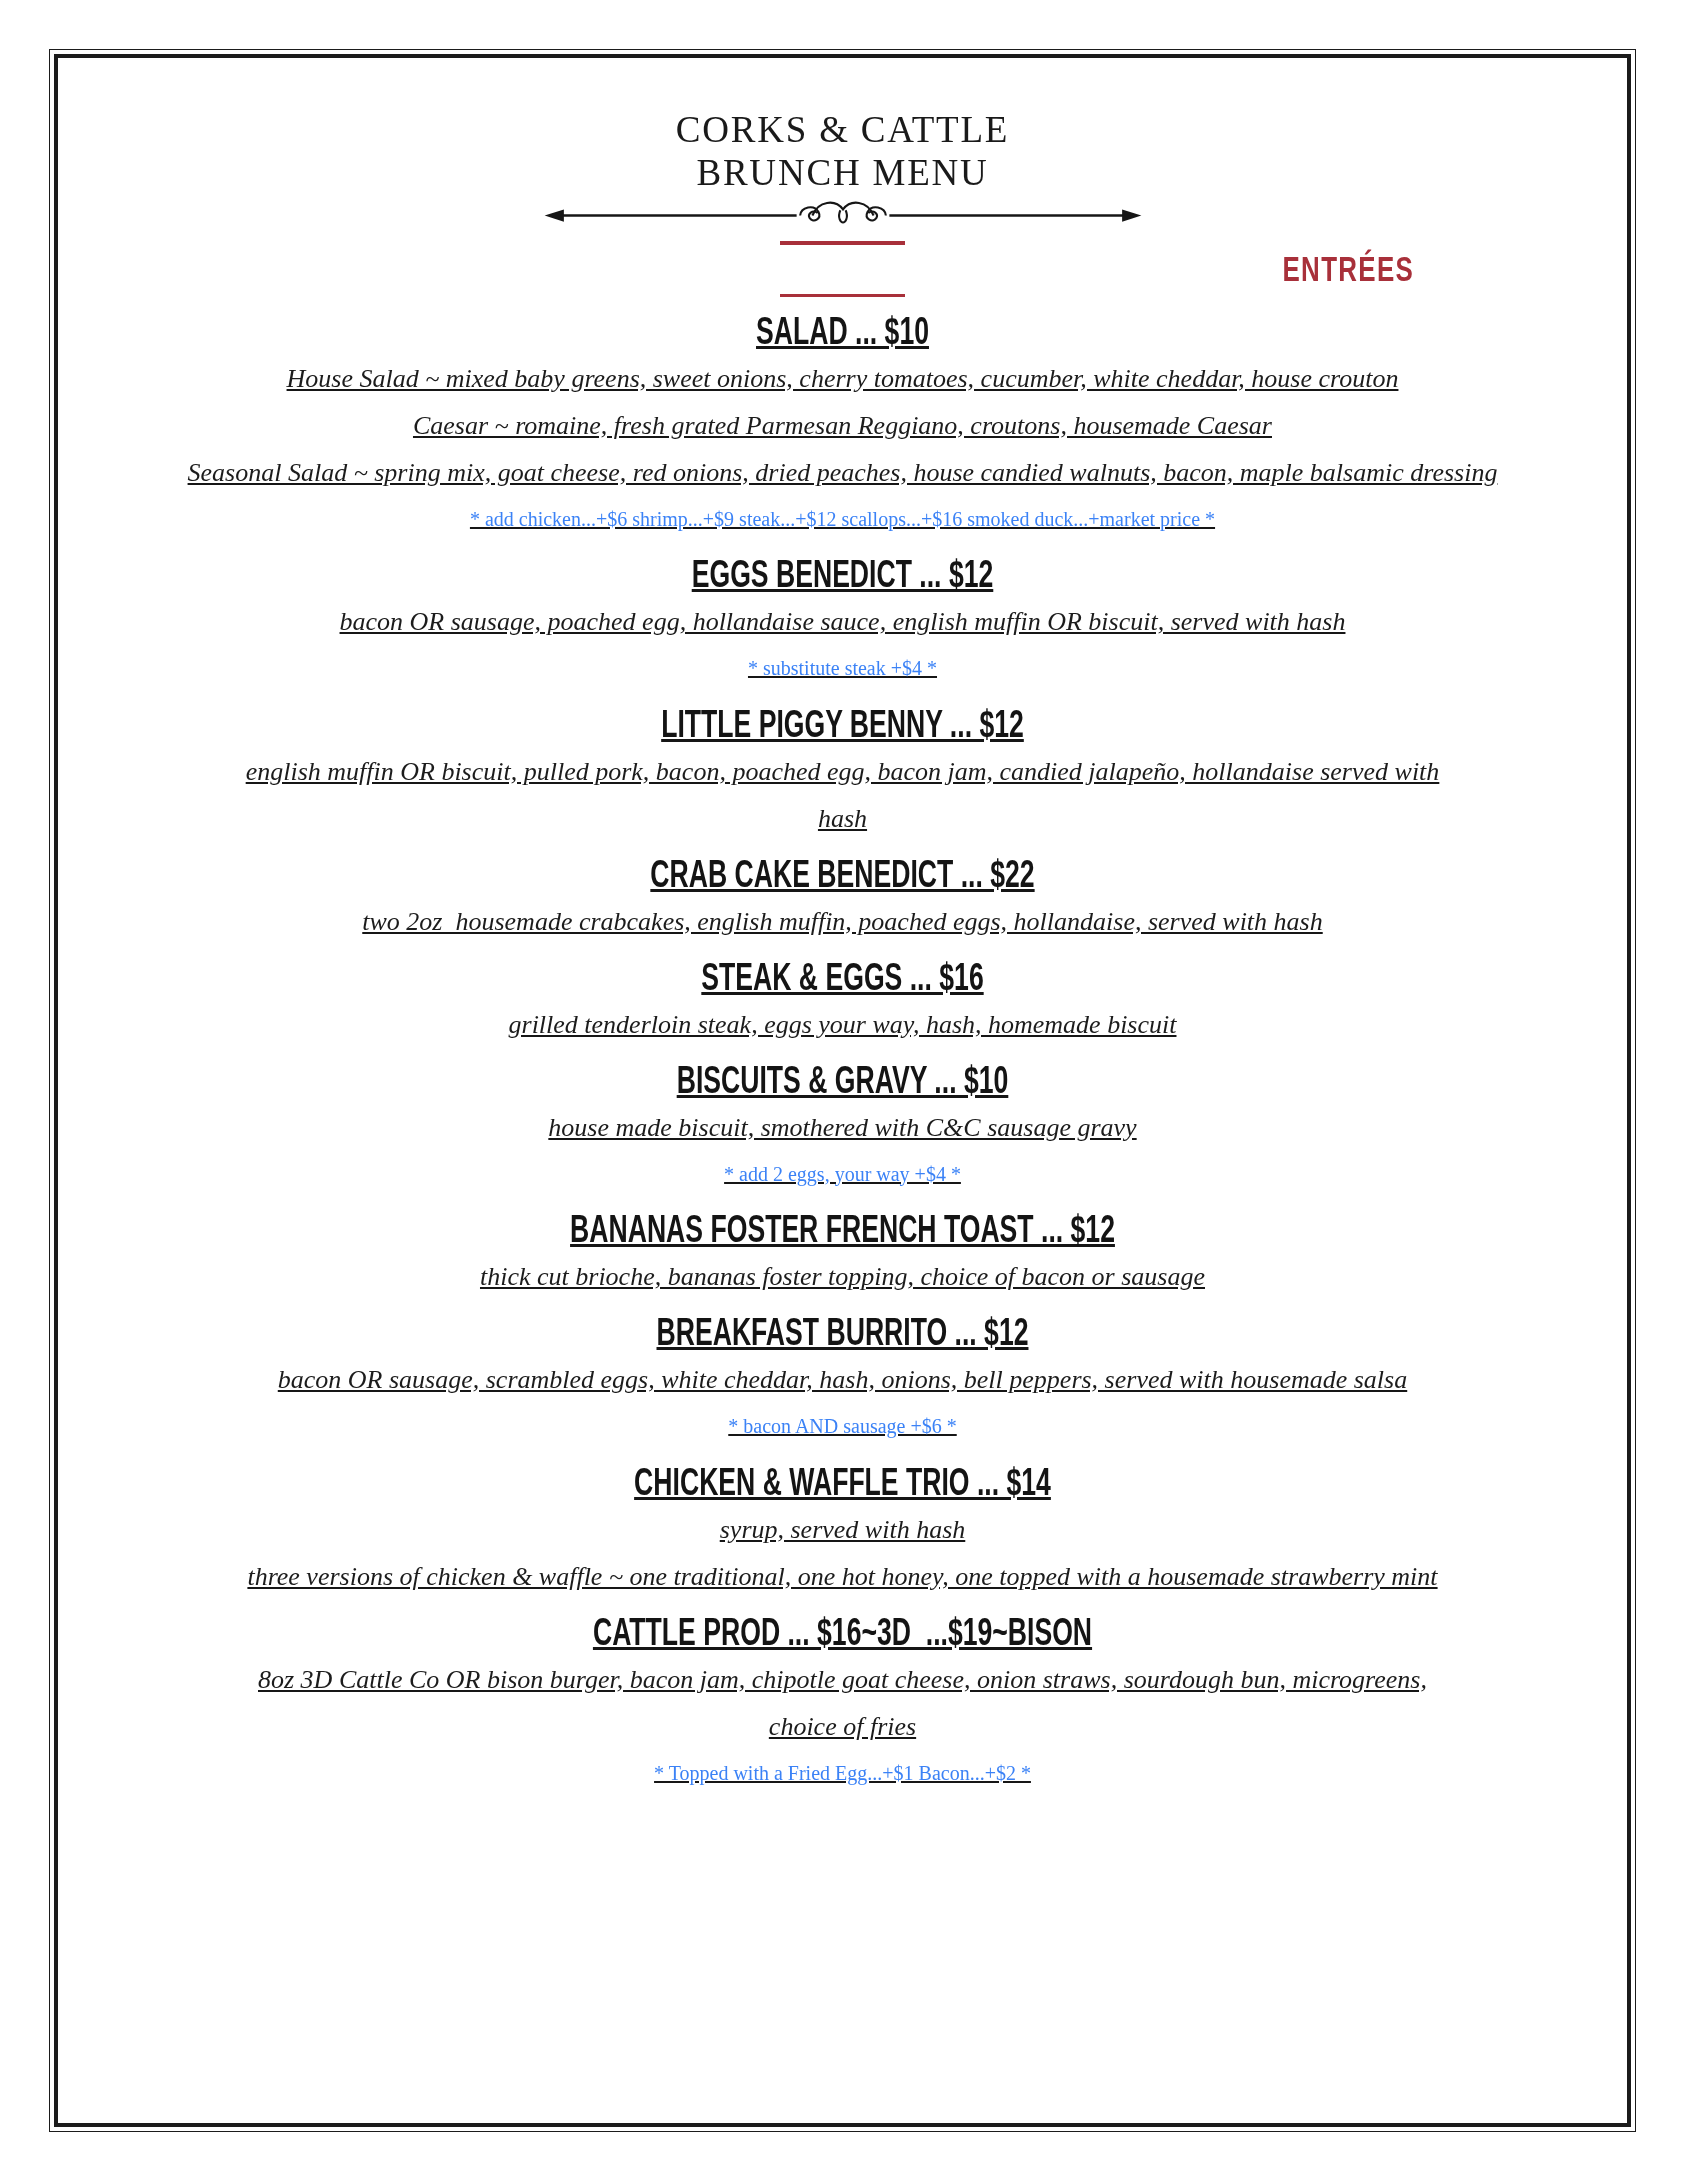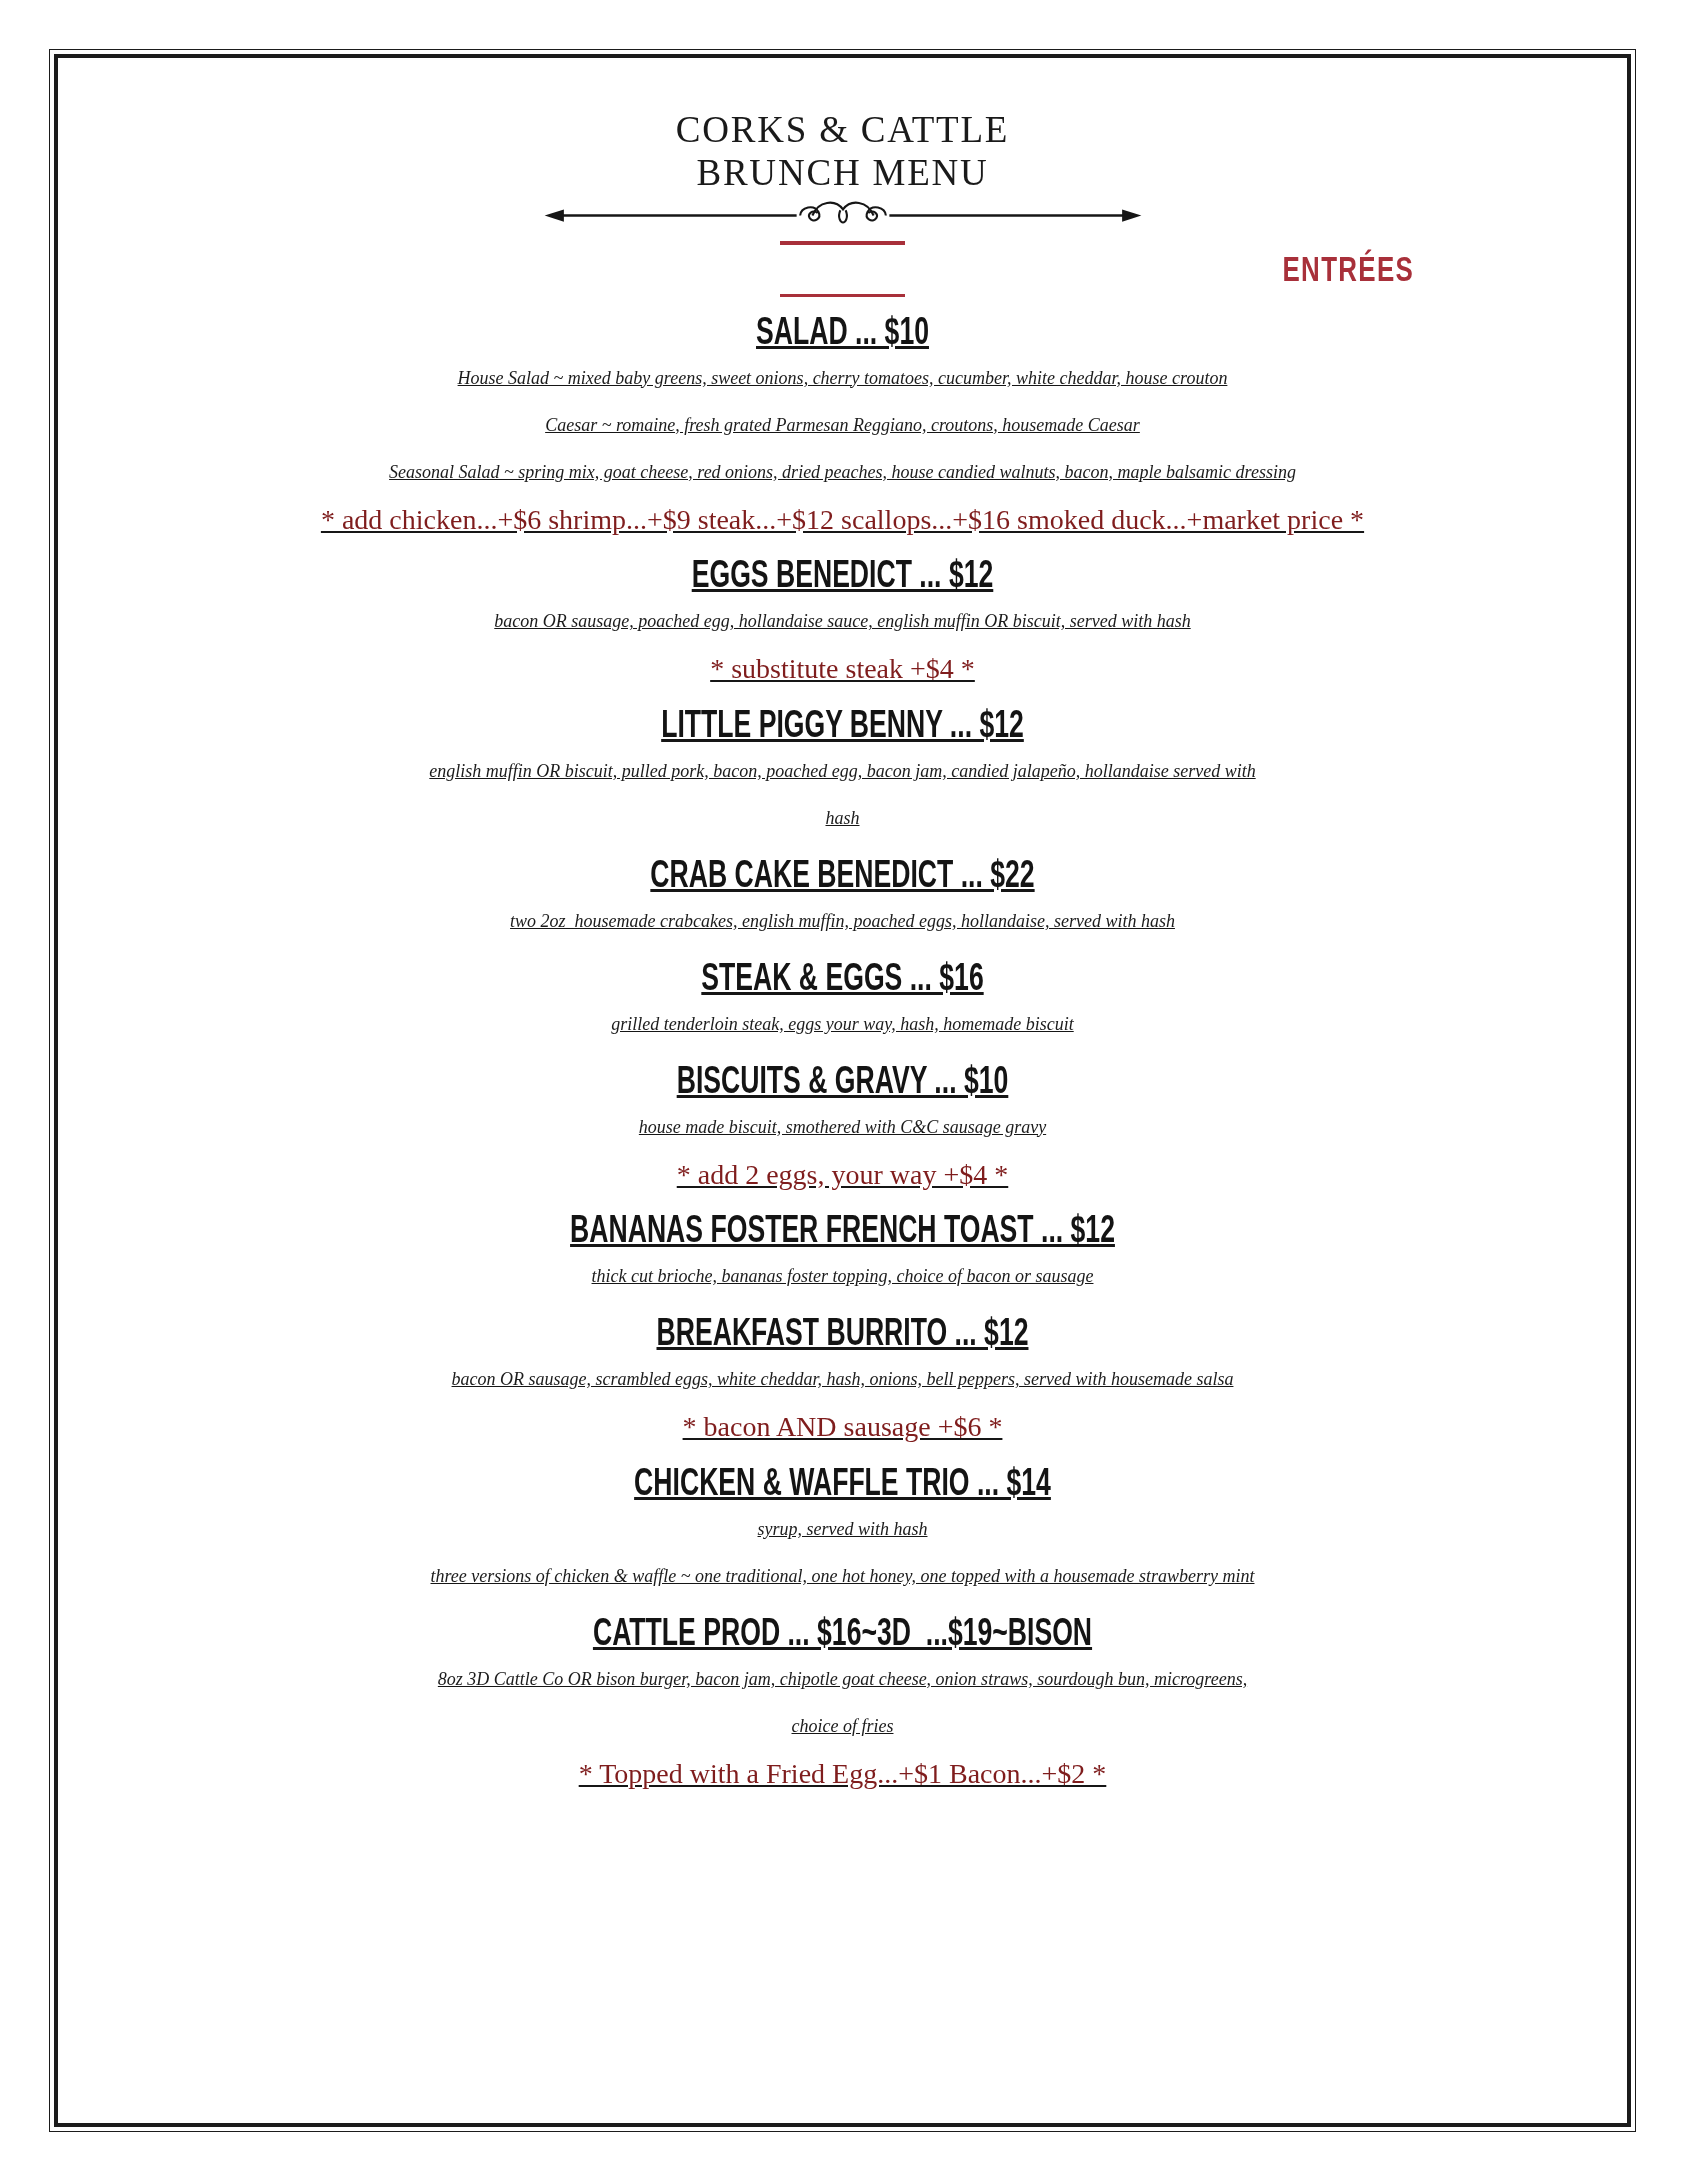--- a/index.html
+++ b/index.html
@@ -58,31 +58,31 @@
     font-family:"Liberation Sans", sans-serif;
     font-weight:bold;
     font-size:38px;
     line-height:47px;
     color:#141414;
     transform:scaleX(0.70);
     white-space:pre;
   }
   .desc-line {
     font-style:italic;
-    font-size:18px;
+    font-size:26px;
     line-height:47px;
     white-space:pre;
     color:#1c1c1c;
   }
   .note-line {
     font-style:normal;
-    font-size:28px;
+    font-size:20px;
     line-height:47px;
     white-space:pre;
-    color:#7f1d1d;
+    color:#3b82f6;
   }
 </style>
 </head>
 <body>
 
 <div class="page">
   <div class="frame-outer"></div>
   <div class="frame-inner"></div>
 
   <div class="content">

